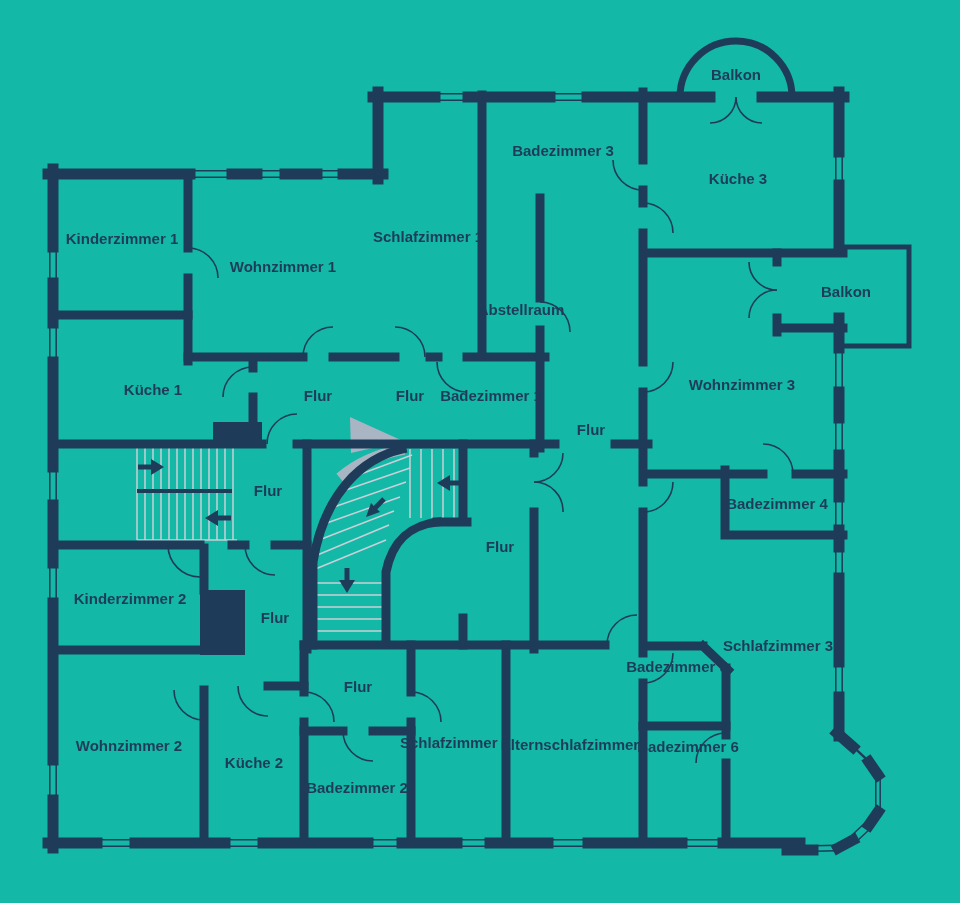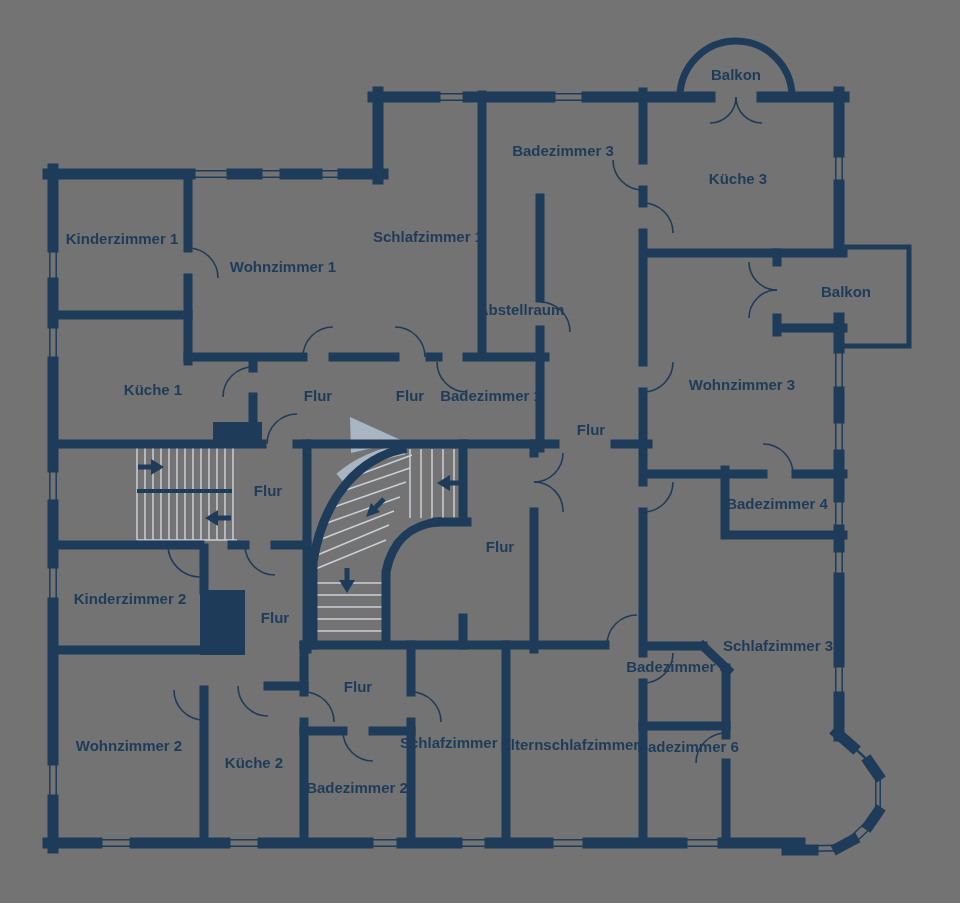--- a/index.html
+++ b/index.html
@@ -1,16 +1,16 @@
 <!DOCTYPE html>
 <html><head>
 <meta charset="utf-8">
 <style>
   html,body{margin:0;padding:0;background:#ffffff;}
-  .plan-wrap{width:960px;height:903px;position:relative;background:#737373;overflow:hidden;}
+  .plan-wrap{width:960px;height:903px;position:relative;background:#14b8a6;overflow:hidden;}
   svg{display:block;}
   text.room-label{
     font-family:"Liberation Sans","DejaVu Sans",sans-serif;
     font-weight:700;
     font-size:15px;
     text-anchor:middle;
     dominant-baseline:middle;
   }
 </style>
 </head>

